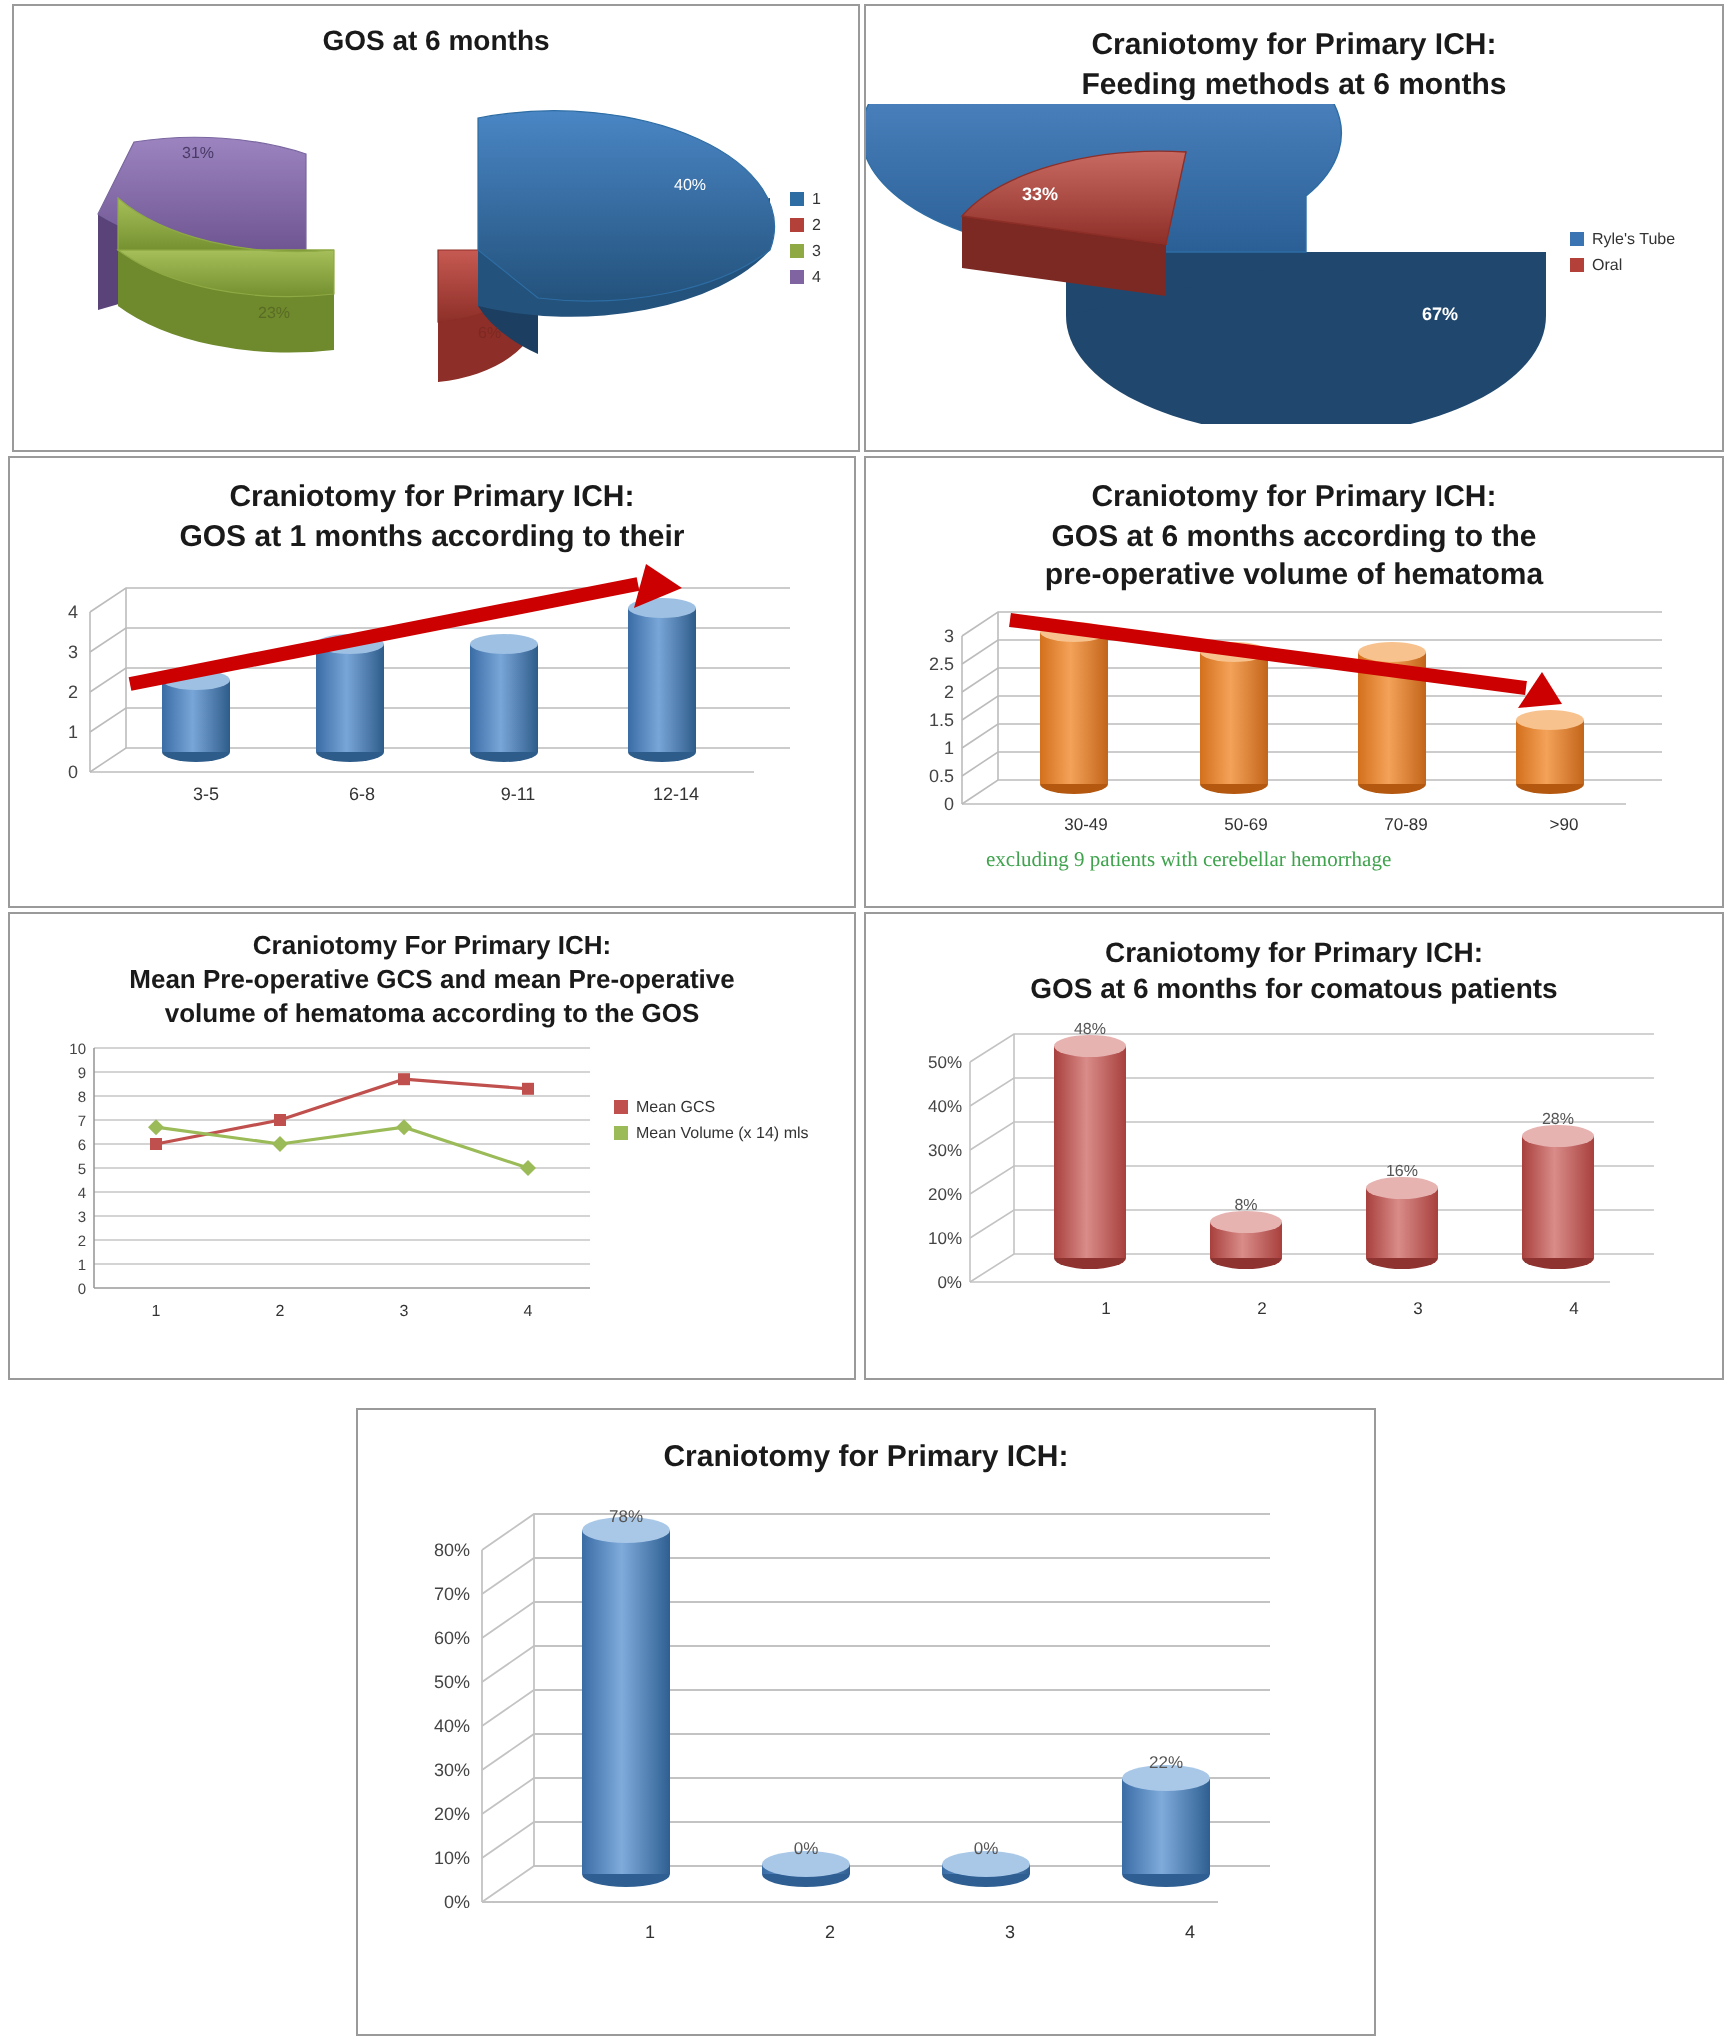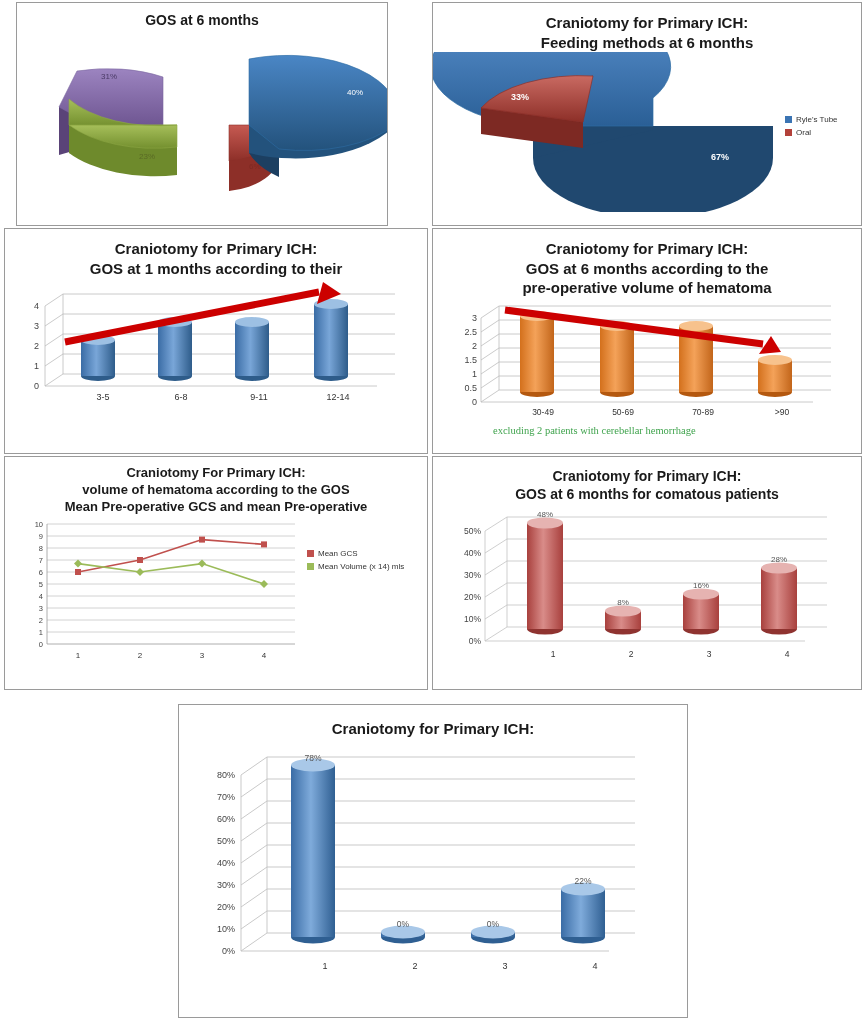--- a/index.html
+++ b/index.html
@@ -14,21 +14,21 @@
   .legend .row{display:flex;align-items:center;margin-bottom:4px;}
   .legend .sw{width:7px;height:7px;margin-right:4px;display:inline-block;}
   .note{position:absolute;font-size:10.5px;color:#3fa34d;font-family:"Liberation Serif",serif;}
   svg{display:block;}
 </style>
 </head>
 <body>
 
 <div class="grid">
 
-  <div class="panel" style="left:16px;top:2px;width:372px;height:224px;">
+  <div class="panel" style="left:6px;top:2px;width:424px;height:224px;">
     <div class="title t-md" style="padding-top:8px;">
       <div>GOS at 6 months</div>
     </div>
 
     <svg width="424" height="190" viewBox="0 0 424 190">
       <defs>
         <linearGradient id="g1a" x1="0" y1="0" x2="0" y2="1">
           <stop offset="0%" stop-color="#4a86c5"></stop>
             <stop offset="100%" stop-color="#23527c"></stop>
         </linearGradient>
@@ -280,28 +280,28 @@
         <text x="44" y="37">2.5</text>
         <text x="44" y="23">3</text>
       </g>
       <g font-size="8.5" fill="#333" text-anchor="middle">
         <text x="110" y="117">30-49</text>
         <text x="190" y="117">50-69</text>
         <text x="270" y="117">70-89</text>
         <text x="349" y="117">&gt;90</text>
       </g>
     </svg>
-    <div class="note" style="left:60px;top:196px;">excluding 2 patients with cerebellar hemorrhage</div>
+    <div class="note" style="left:60px;top:196px;">excluding 9 patients with cerebellar hemorrhage</div>
   </div>
 
   <div class="panel" style="left:4px;top:456px;width:424px;height:234px;">
     <div class="title t-sm" style="padding-top:8px;">
       <div>Craniotomy For Primary ICH:</div>
+      <div>Mean Pre-operative GCS and mean Pre-operative</div>
       <div>volume of hematoma according to the GOS</div>
-      <div>Mean Pre-operative GCS and mean Pre-operative</div>
     </div>
 
     <svg width="424" height="150" viewBox="0 0 424 150">
 
       <g stroke="#c6c6c6" stroke-width="0.8" fill="none">
         <path d="M42,8 L290,8"></path>
         <path d="M42,20 L290,20"></path>
         <path d="M42,32 L290,32"></path>
         <path d="M42,44 L290,44"></path>
         <path d="M42,56 L290,56"></path>

